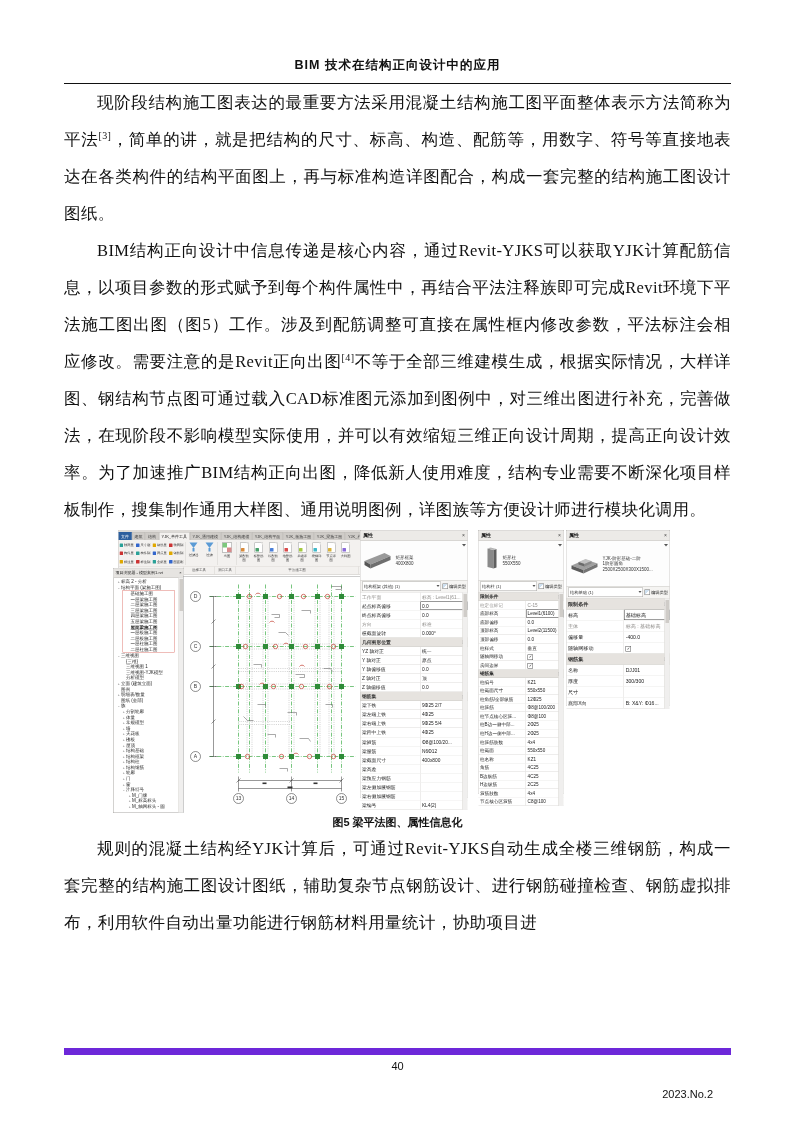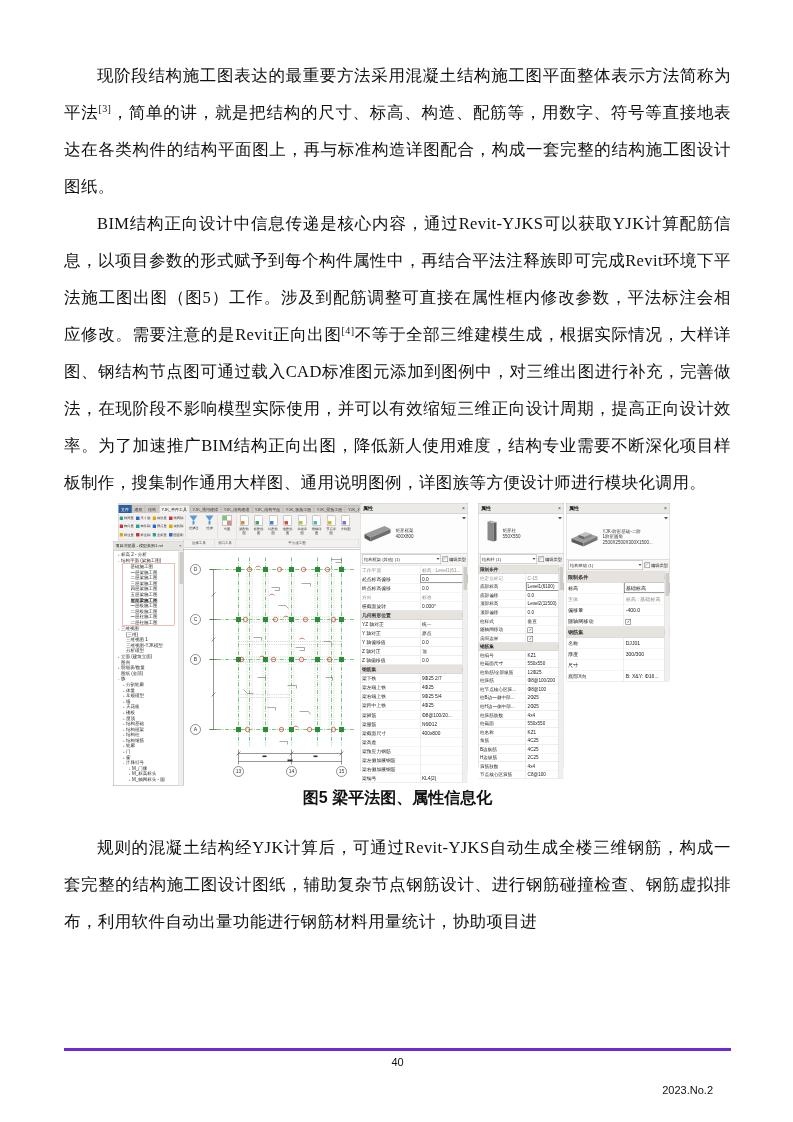--- a/index.html
+++ b/index.html
@@ -6,22 +6,22 @@
   .page{position:relative;width:793px;height:1122px;margin:0 auto;background:#fff;overflow:hidden;
         font-family:"Liberation Serif",serif;color:#111;}
   .content{position:absolute;left:64px;top:57px;width:667px;}
   .doc-header{text-align:center;font-family:"Liberation Sans",sans-serif;font-weight:bold;
               font-size:12.5px;letter-spacing:1px;padding-bottom:9px;border-bottom:1.5px solid #111;}
   h1.sec{font-family:"Liberation Sans",sans-serif;font-weight:bold;font-size:17.5px;
          margin:7px 0 6px 0;letter-spacing:.5px;}
   p.body{font-size:16.5px;line-height:37px;text-align:justify;text-indent:33px;margin:0;letter-spacing:.4px;}
   p.body sup{font-size:10px;line-height:0;}
   .caption{text-align:center;font-family:"Liberation Sans",sans-serif;font-weight:bold;
-           font-size:16px;margin:3px 0 20px 0;}
-  .footer{position:absolute;left:64px;top:1048px;width:667px;border-top:3px solid #6d28d9;
+           font-size:11px;margin:3px 0 0 0;}
+  .footer{position:absolute;left:64px;top:1048px;width:667px;border-top:7px solid #6d28d9;
           font-family:"Liberation Sans",sans-serif;font-size:11px;}
   .footer .pageno{position:absolute;left:0;right:0;top:5px;text-align:center;}
   .footer .issue{position:absolute;right:18px;top:5px;margin-top:28px;}
 
   
   .fig{position:relative;width:667px;height:282px;margin-top:2px;}
   .fig-scale{position:absolute;left:0;top:0;width:1334px;height:564px;
              transform:scale(.5);transform-origin:0 0;
              font-family:"Liberation Sans",sans-serif;color:#333;}
   .abs{position:absolute;}
@@ -109,20 +109,21 @@
        line-height:8px;text-align:center;color:#222;margin-top:calc(var(--rh)/2 - 5.5px);}
   .pp-sb{position:absolute;right:0;top:0;bottom:0;width:9px;background:#f0efee;border-left:1px solid #d8d6d3;}
   .pp-sb b{display:block;margin:3px 1px;height:46px;background:#cfccc8;}
 </style>
 </head>
 <body>
 
 <div class="page">
   <div class="content">
 
+    <div class="doc-header">BIM 技术在结构正向设计中的应用</div>
 
 
     <p class="body"><span>现阶段结构施工图表达的最重要方法采用混凝土结构施工图平面整体表示方法简称为平法</span><sup>[3]</sup><span>，简单的讲，就是把结构的尺寸、标高、构造、配筋等，用数字、符号等直接地表达在各类构件的结构平面图上，再与标准构造详图配合，构成一套完整的结构施工图设计图纸。</span></p>
 
     <p class="body"><span>BIM结构正向设计中信息传递是核心内容，通过Revit-YJKS可以获取YJK计算配筋信息，以项目参数的形式赋予到每个构件属性中，再结合平法注释族即可完成Revit环境下平法施工图出图（图5）工作。涉及到配筋调整可直接在属性框内修改参数，平法标注会相应修改。需要注意的是Revit正向出图</span><sup>[4]</sup><span>不等于全部三维建模生成，根据实际情况，大样详图、钢结构节点图可通过载入CAD标准图元添加到图例中，对三维出图进行补充，完善做法，在现阶段不影响模型实际使用，并可以有效缩短三维正向设计周期，提高正向设计效率。为了加速推广BIM结构正向出图，降低新人使用难度，结构专业需要不断深化项目样板制作，搜集制作通用大样图、通用说明图例，详图族等方便设计师进行模块化调用。</span></p>
 
     <div class="fig">
       <div class="fig-scale">
 
         <div class="abs ribbon">

